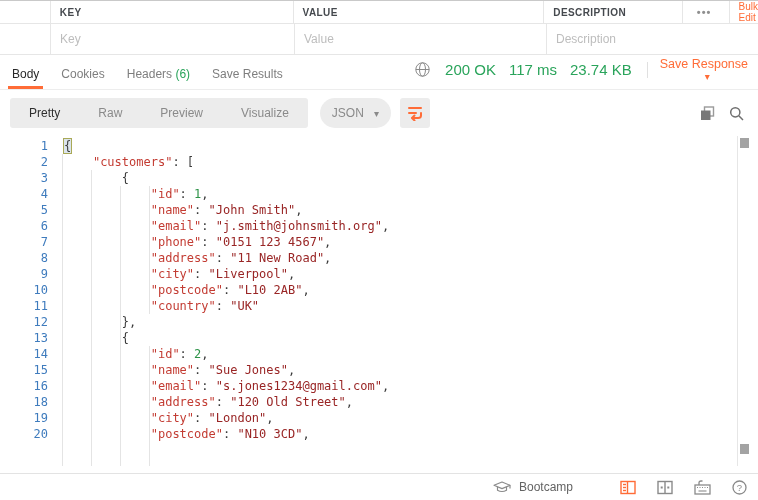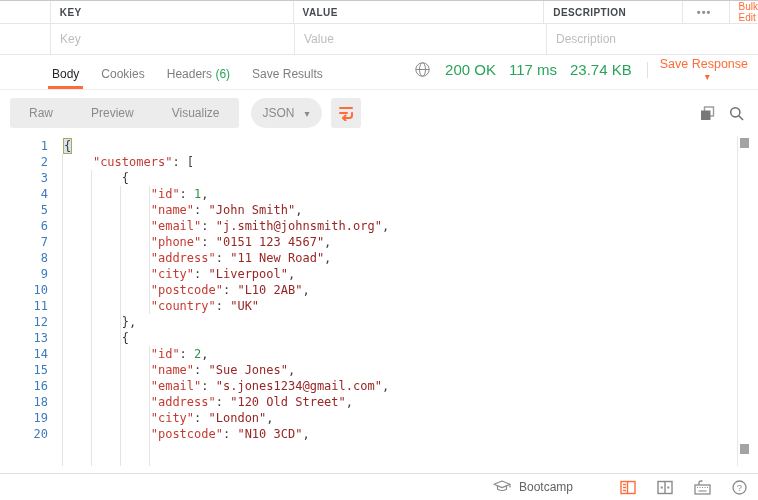--- a/index.html
+++ b/index.html
@@ -17,21 +17,21 @@
   .pcell.val { width:240px; }
   .prow.header .pcell.desc { width:127px; }
   .prow.inputs .pcell.desc { flex:1; }
   .hlabel { font-size:10px; font-weight:bold; color:#45494e; letter-spacing:.4px; }
   .placeholder { font-size:12px; color:#bdbdbd; }
   .pcell.dots { width:35px; justify-content:center; color:#8f8f8f; font-size:11px; font-weight:bold; letter-spacing:1px; cursor:pointer; }
   .pcell.bulk { flex:1; justify-content:center; border-left:1px solid #e6e6e6; color:#ff6c37; font-size:10px; cursor:pointer; }
 
   
   .metabar { margin-top:5px; height:30px; display:flex; align-items:flex-end; border-bottom:1px solid #ededed; padding:0 10px 0 8px; }
-  .rtabs { display:flex; align-items:center; flex:1;margin-left:40px; }
+  .rtabs { display:flex; align-items:center; flex:1; }
   .rtab { font-size:12px; color:#7e7e7e; padding:6px 4px 8px 4px; margin-right:14px; cursor:pointer; }
   .rtab.active { color:#282828; border-bottom:3px solid #ff6c37; padding-bottom:5px; }
   .rtab .count { color:#2aa45b; }
   .metaright { display:flex; align-items:center; padding-bottom:7px; }
   .metaright .gicon { color:#8a8a8a; margin-right:15px; display:flex; }
   .mstat { font-size:15px; color:#2aa45b; margin-right:13px; }
   .vdiv { width:1px; height:16px; background:#e0e0e0; margin:0 12px 0 2px; }
   .saveresp { font-size:12.5px; color:#ff6c37; cursor:pointer; display:flex; align-items:center;flex-direction:column; }
   .saveresp .caret { font-size:10px; margin-left:7px; }
 
@@ -61,21 +61,21 @@
   .g2 { left:91px; top:34px; bottom:0; }
   .g3 { left:120px; top:50px; bottom:0; }
   .g4a { left:149px; top:50px; height:128px; }
   .g4b { left:149px; top:210px; bottom:0; }
   .scrollline { position:absolute; left:737px; top:0; bottom:0; width:1px; background:#e6e6e6; }
   .scrollmark { position:absolute; left:740px; width:9px; height:10px; background:#a3a3a3; }
   .sm-top { top:2px; } .sm-bottom { top:308px; }
 
   
   .footer { position:absolute; left:0; right:0; bottom:0; height:27px; border-top:1px solid #e3e3e3; display:flex; align-items:center; justify-content:flex-end; padding-right:11px; }
-  .bootcamp { display:flex; align-items:flex-start; color:#636363; font-size:12px; cursor:pointer; margin-right:26px; }
+  .bootcamp { display:flex; align-items:center; color:#636363; font-size:12px; cursor:pointer; margin-right:26px; }
   .bootcamp svg { margin-right:8px; color:#8a8a8a; }
   .ficon { display:flex; margin-left:21px; color:#8a8a8a; cursor:pointer; }
   .ficon.orange { color:#ff6c37; }
 </style>
 </head>
 <body>
 
 <div class="page">
 
   <div class="ptable">
@@ -128,20 +128,21 @@
       <span class="vdiv"></span>
       <span class="saveresp">
         <span>Save Response</span>
         <span class="caret">▾</span>
       </span>
     </div>
   </div>
 
   <div class="toolbar">
     <div class="segmented">
+      <span class="seg active">Pretty</span>
       <span class="seg">Raw</span>
       <span class="seg">Preview</span>
       <span class="seg">Visualize</span>
     </div>
     <div class="langbox">
       <span>JSON</span>
       <span class="caret">▾</span>
     </div>
     <div class="fmtbox">
       <svg width="18" height="16" viewBox="0 0 18 16" fill="none" stroke="currentColor" stroke-width="2" stroke-linecap="round" stroke-linejoin="round">

